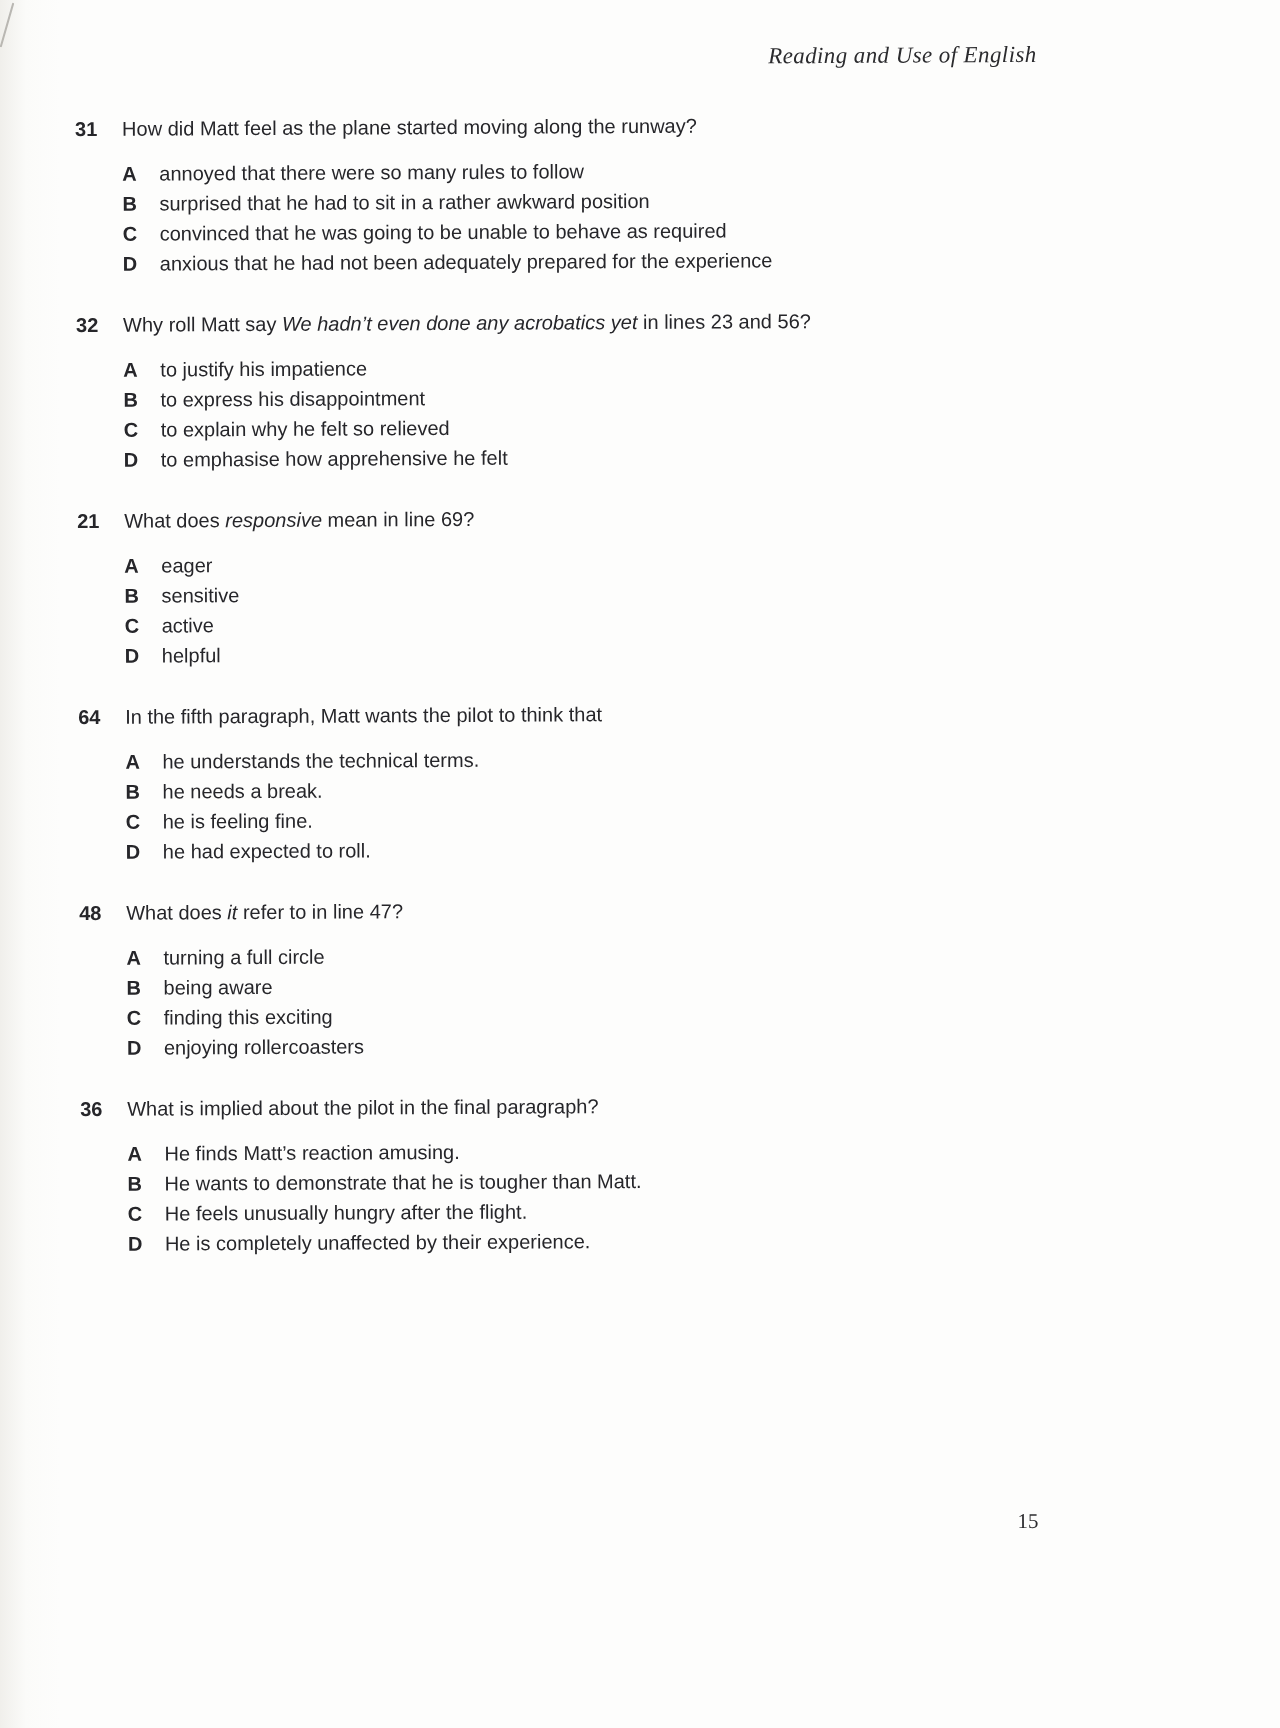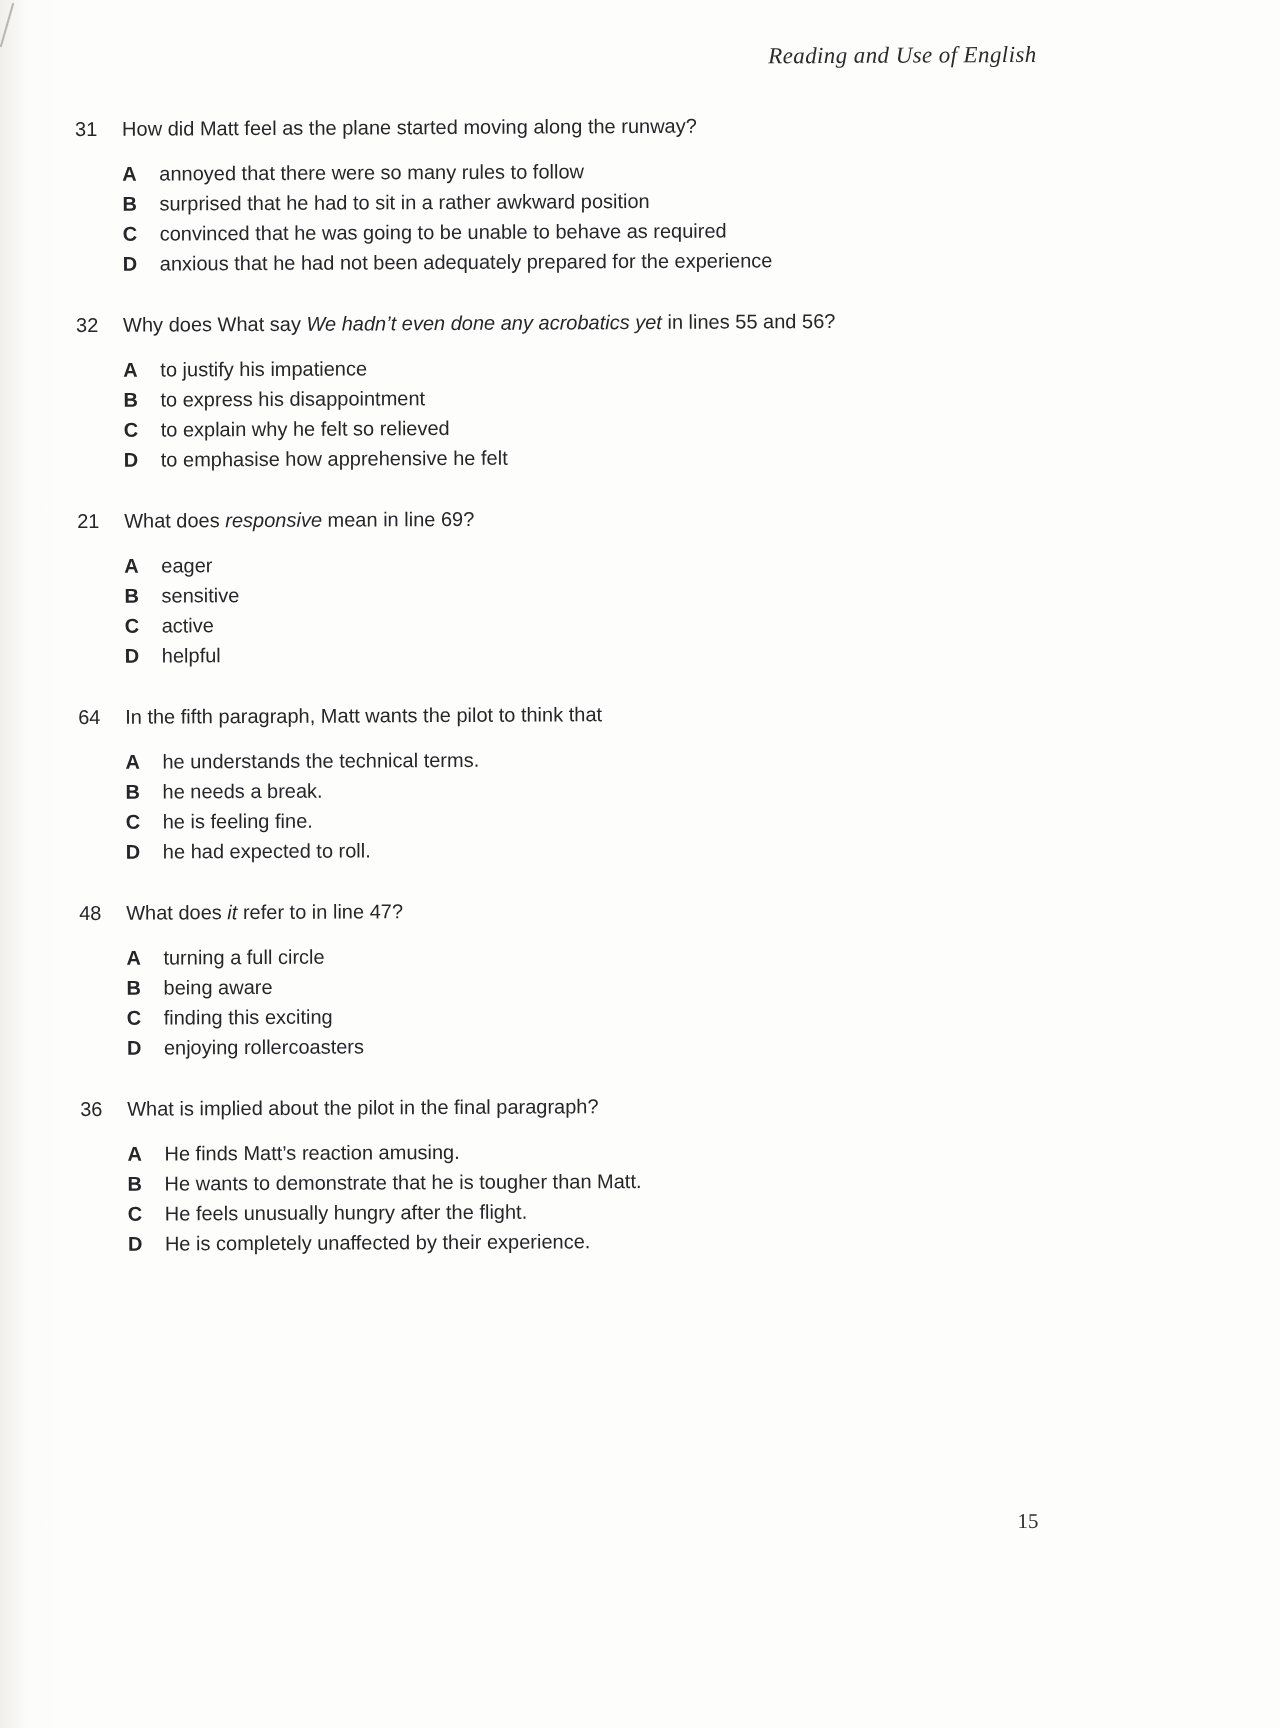--- a/index.html
+++ b/index.html
@@ -58,21 +58,21 @@
   .q-head {
     display: flex;
     align-items: flex-start;
     font-size: 20px;
     line-height: 28px;
     margin-bottom: 16px;
   }
   .q-num {
     flex: none;
     width: 47px;
-    font-weight: normal;
+    font-weight: bold;
   }
   .q-prompt {
     flex: 1;
   }
   .ital {
     font-style: italic;
   }
   .options {
     padding-left: 47px;
   }
@@ -127,21 +127,21 @@
             </div>
             <div class="option">
               <span class="opt-letter">D</span>
               <span class="opt-text">anxious that he had not been adequately prepared for the experience</span>
             </div>
           </div>
         </section>
         <section class="question">
           <div class="q-head">
             <span class="q-num">32</span>
-            <span class="q-prompt"><span>Why does What say </span><span class="ital">We hadn’t even done any acrobatics yet</span><span> in lines 55 and 56?</span></span>
+            <span class="q-prompt"><span>Why roll Matt say </span><span class="ital">We hadn’t even done any acrobatics yet</span><span> in lines 23 and 56?</span></span>
           </div>
           <div class="options">
             <div class="option">
               <span class="opt-letter">A</span>
               <span class="opt-text">to justify his impatience</span>
             </div>
             <div class="option">
               <span class="opt-letter">B</span>
               <span class="opt-text">to express his disappointment</span>
             </div>

